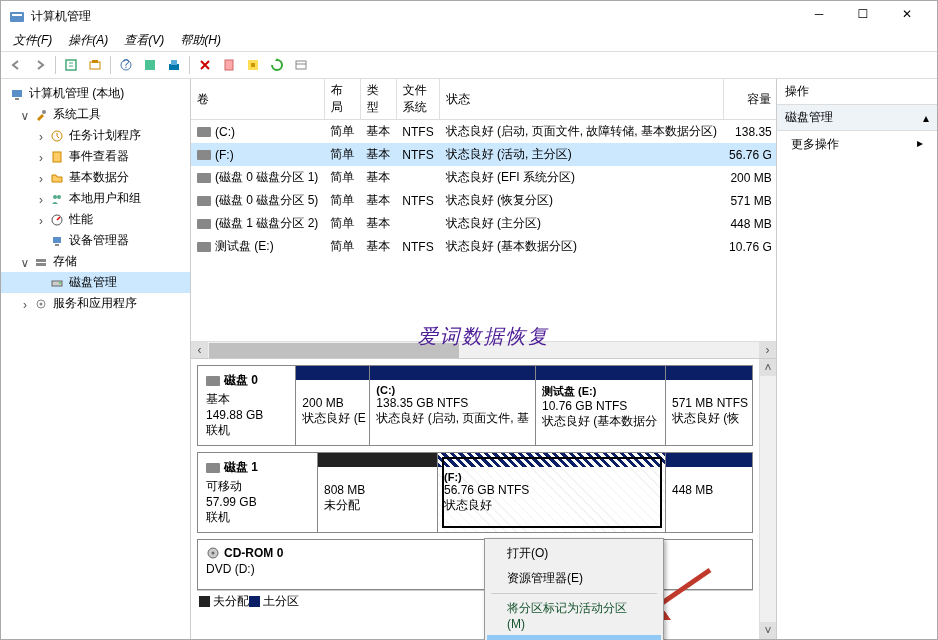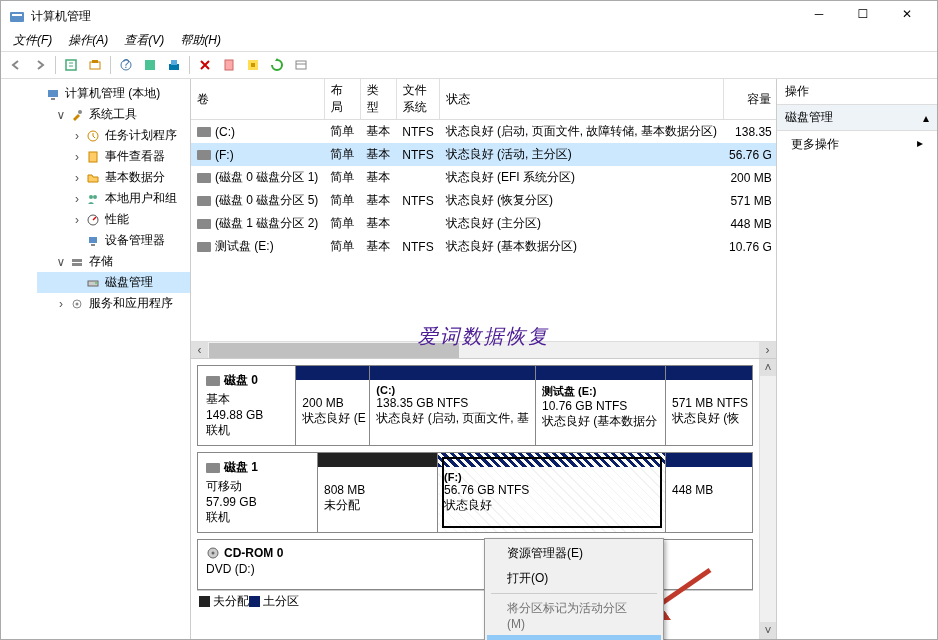--- a/index.html
+++ b/index.html
@@ -11,21 +11,21 @@
     .titlebar-title { flex: 1; }
     .titlebar-controls { display: flex; gap: 0; }
     .titlebar-btn { width: 44px; height: 22px; display: flex; align-items: center; justify-content: center; cursor: pointer; }
     .menubar { display: flex; padding: 2px 4px; height: 22px; align-items: center; }
     .menubar-item { padding: 2px 8px; cursor: pointer; font-style: italic; }
     .toolbar { display: flex; align-items: center; padding: 2px 4px; height: 28px; border-top: 1px solid #ddd; border-bottom: 1px solid #ddd; gap: 2px; }
     .toolbar-btn { width: 22px; height: 22px; display: flex; align-items: center; justify-content: center; cursor: pointer; }
     .toolbar-sep { width: 1px; height: 18px; background: #ccc; margin: 0 2px; }
     .content { display: flex; flex: 1; min-height: 0; }
     .left-pane { width: 190px; border-right: 1px solid #ccc; overflow: auto; padding: 4px 0; }
-    .tree-item { display: flex; align-items: center; padding: 2px 8px; cursor: pointer; white-space: nowrap; margin-left: 36px; }
+    .tree-item { display: flex; align-items: flex-end; padding: 2px 8px; cursor: pointer; white-space: nowrap; }
     .tree-item.selected { background: #cce8ff; }
     .tree-exp { width: 12px; text-align: center; color: #555; margin-right: 2px; }
     .tree-icon { width: 16px; height: 16px; margin-right: 4px; display: inline-flex; align-items: center; justify-content: center; }
     .tree-indent-1 { padding-left: 18px; }
     .tree-indent-2 { padding-left: 34px; }
     .middle-pane { flex: 1; display: flex; flex-direction: column; min-width: 0; border-right: 1px solid #ccc; }
     .vol-table-wrap { height: 280px; overflow: hidden; border-bottom: 1px solid #ccc; display:flex; flex-direction:column; }
     .vol-table { width: 100%; border-collapse: collapse; }
     .vol-table th { text-align: left; font-weight: normal; padding: 3px 6px; background: #fff; border-right: 1px solid #e0e0e0; border-bottom: 1px solid #ddd; }
     .vol-table td { padding: 3px 6px; white-space: nowrap; }
@@ -47,21 +47,21 @@
     .part-topbar { height: 14px; }
     .topbar-navy { background: #0b1f66; }
     .topbar-black { background: #222; }
     .topbar-hatch { background: repeating-linear-gradient(45deg, #0b1f66 0 3px, #fff 3px 6px); }
     .part-body { padding: 4px 6px; font-size: 11px; flex:1; white-space: nowrap; overflow:hidden; }
     .part-body b { font-size: 11px; display:block; }
     .part-selected { outline: 2px solid #000; outline-offset: -6px; position: relative; }
     .part-selected .part-body { background: repeating-linear-gradient(45deg, transparent 0 6px, rgba(0,0,0,0.05) 6px 7px); }
     .ctx-menu { position: absolute; background: #f0f0f0; border: 1px solid #999; box-shadow: 2px 2px 4px rgba(0,0,0,0.3); padding: 2px; z-index: 100; width: 180px; }
     .ctx-item { padding: 4px 20px; cursor: pointer; }
-    .ctx-item.disabled { color: #737373; }
+    .ctx-item.disabled { color: #14532d; }
     .ctx-item.highlight { background: #91c9f7; }
     .ctx-sep { height: 1px; background: #ccc; margin: 2px 4px; }
     .arrow-annot { position: absolute; z-index: 99; pointer-events:none; }
     .right-pane { width: 160px; display: flex; flex-direction: column; }
     .right-head { padding: 4px 8px; border-bottom: 1px solid #ddd; background: #fff; }
     .right-section { padding: 4px 8px; background:#eef3f8; border-bottom:1px solid #ddd; display:flex; justify-content:space-between; align-items:center;}
     .right-link { padding: 5px 14px; cursor: pointer; display:flex; justify-content:space-between; }
     .sb-v { width:17px; background:#f0f0f0; border-left:1px solid #ddd; display:flex; flex-direction:column; }
     .sb-v .sb-btn { height:17px; background:#e0e0e0; display:flex; align-items:center; justify-content:center; color:#555; }
     .sb-v .sb-track { flex:1; }
@@ -456,22 +456,22 @@
       </div>
       <div class="right-link">
         <span>更多操作</span>
         <span>▸</span>
       </div>
     </div>
   </div>
 </div>
 
 <div class="ctx-menu" style="left:484px; top:538px;">
+  <div class="ctx-item">打开(O)</div>
   <div class="ctx-item">资源管理器(E)</div>
-  <div class="ctx-item">打开(O)</div>
   <div class="ctx-sep"></div>
   <div class="ctx-item disabled">将分区标记为活动分区(M)</div>
   <div class="ctx-item highlight">更改驱动器号和路径(C)...</div>
 
 </div>
 
 <svg class="arrow-annot" style="left:640px; top:560px;" width="80" height="60">
   <defs>
       <marker id="ah" markerWidth="10" markerHeight="10" refX="2" refY="5" orient="auto">
         <path d="M0 0 L10 5 L0 10 Z" fill="#c0392b"></path>

